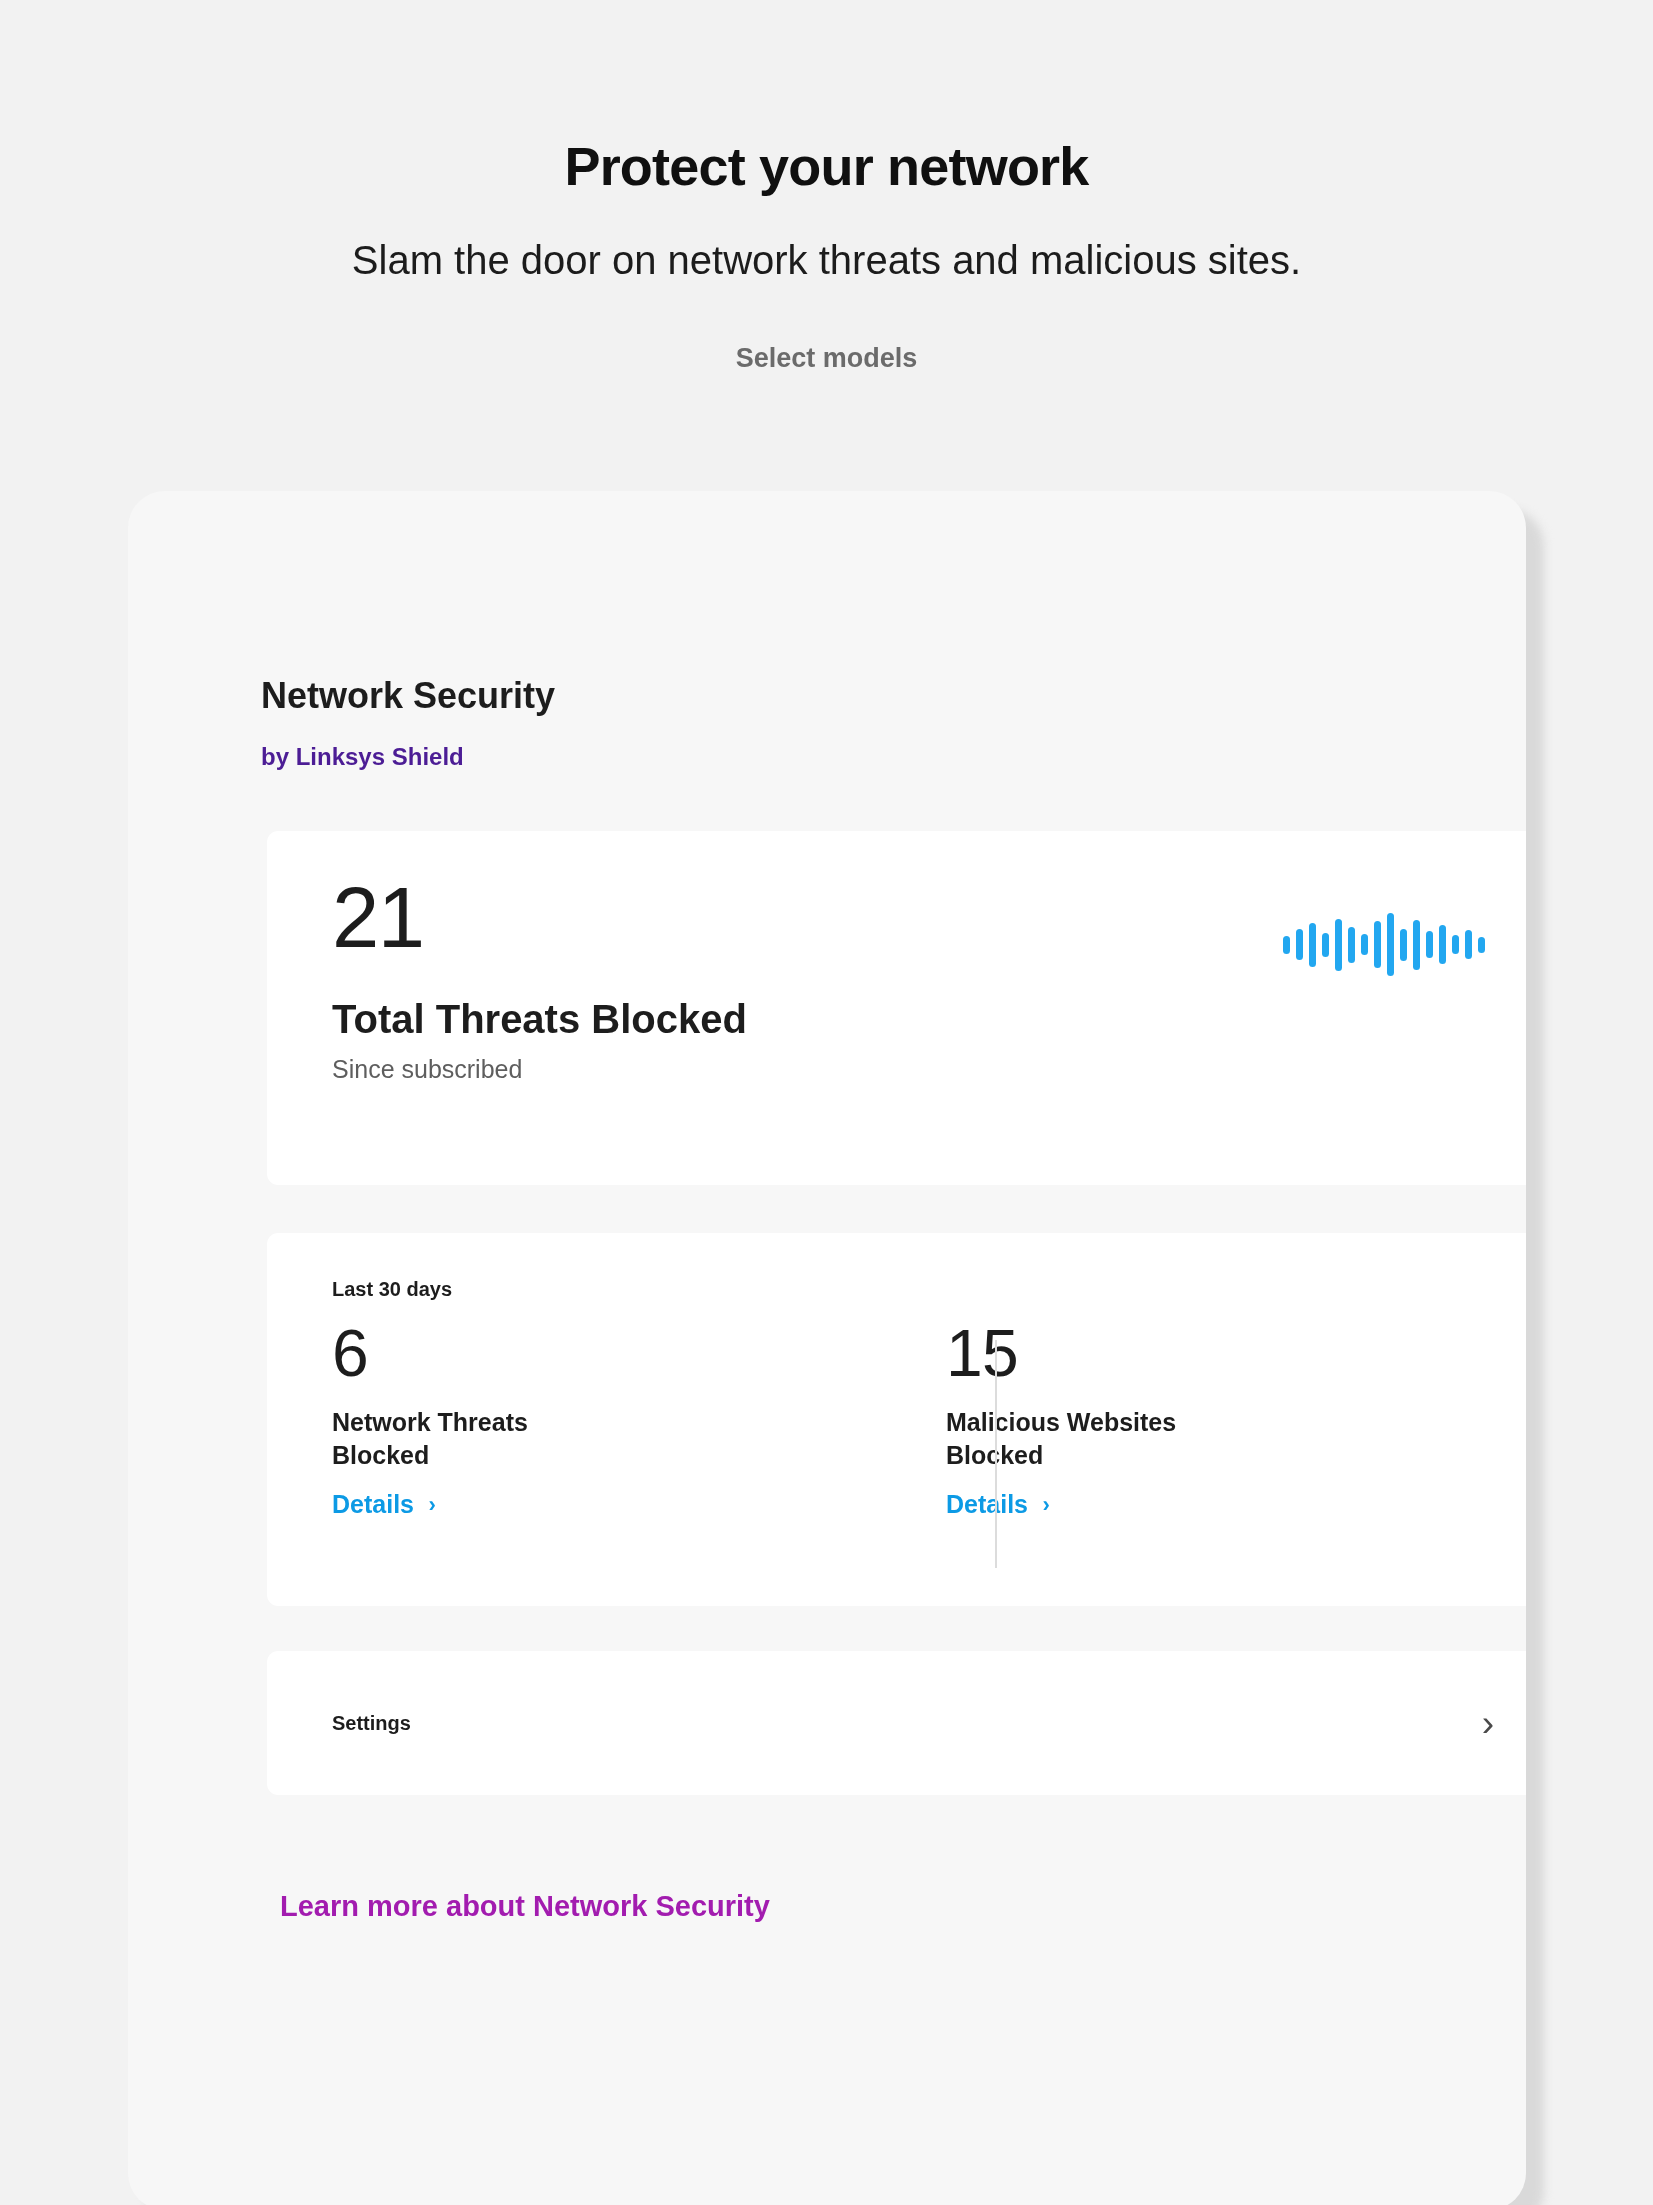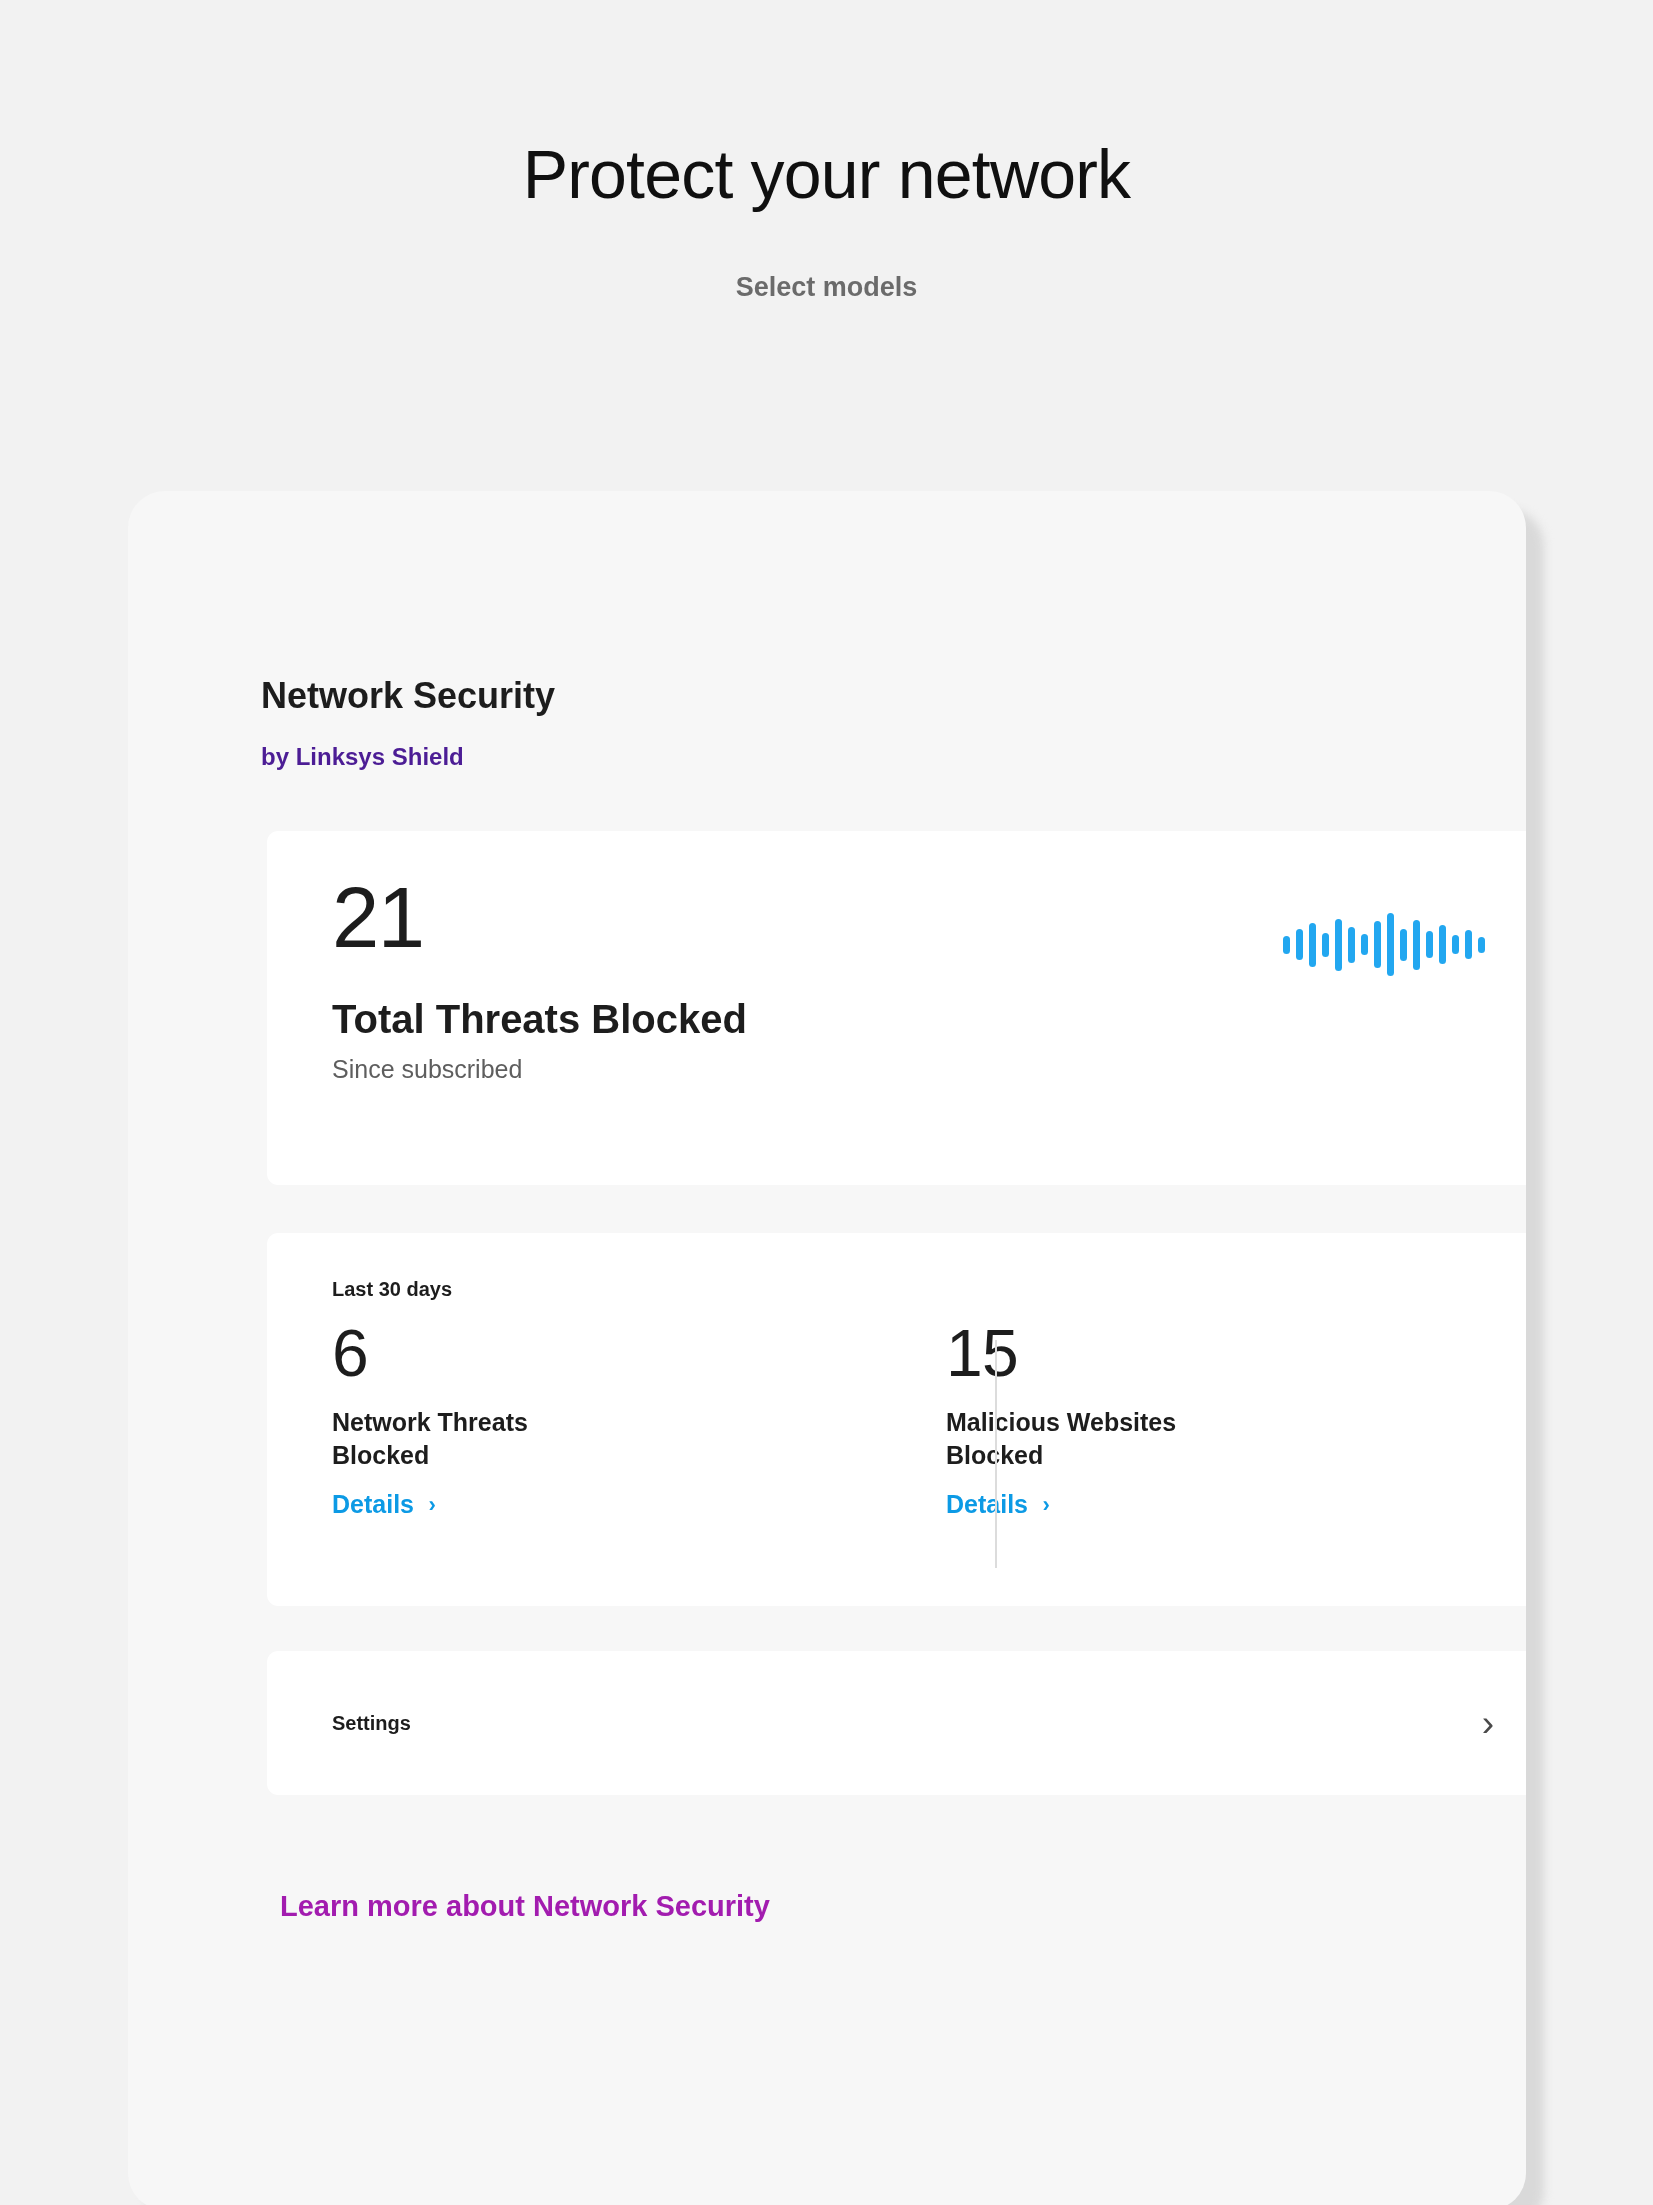--- a/index.html
+++ b/index.html
@@ -22,22 +22,22 @@
     position: relative;
     background: #f2f2f2;
   }
 
   
   .header {
     padding-top: 137px;
     text-align: center;
   }
   .headline {
-    font-size: 68px;
-    font-weight: normal;
+    font-size: 54px;
+    font-weight: bold;
     color: #101010;
     letter-spacing: -0.8px;
     margin: 0;
     line-height: 1.1;
   }
   .subhead {
     font-size: 40px;
     color: #1c1c1c;
     margin: 0;
     padding-top: 42px;
@@ -290,20 +290,21 @@
     line-height: 1.42;
   }
 </style>
 </head>
 <body>
 
 <div class="page">
 
   <div class="header">
     <h1 class="headline">Protect your network</h1>
+    <p class="subhead">Slam the door on network threats and malicious sites.</p>
     <p class="select-models">Select models</p>
   </div>
 
   <div class="phone-wrap">
     <div class="phone-shadow"></div>
     <div class="phone">
 
       <div class="app-title">Network Security</div>
       <div class="app-subtitle">by Linksys Shield</div>
 

